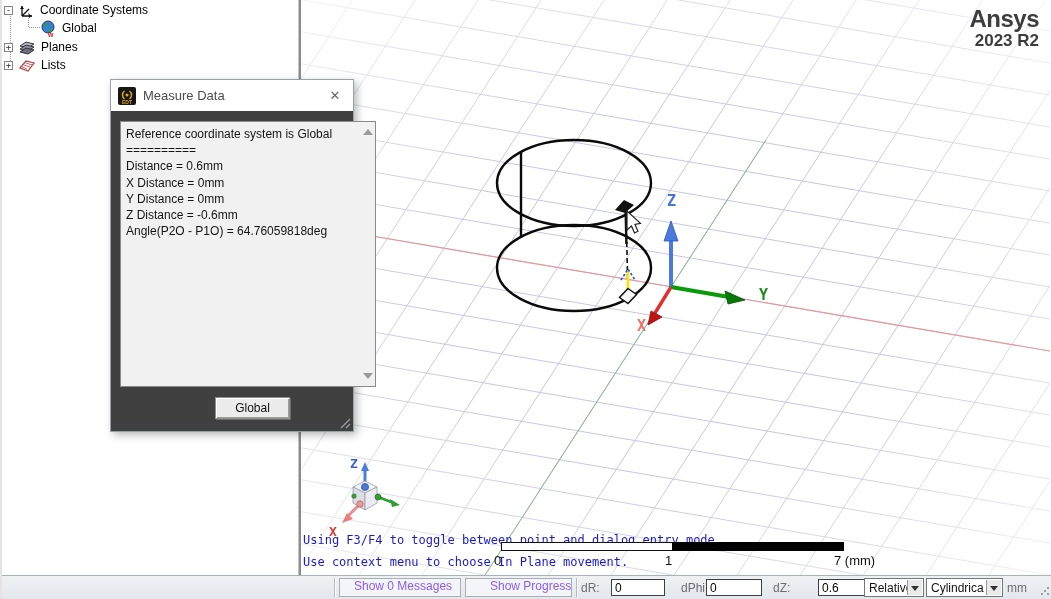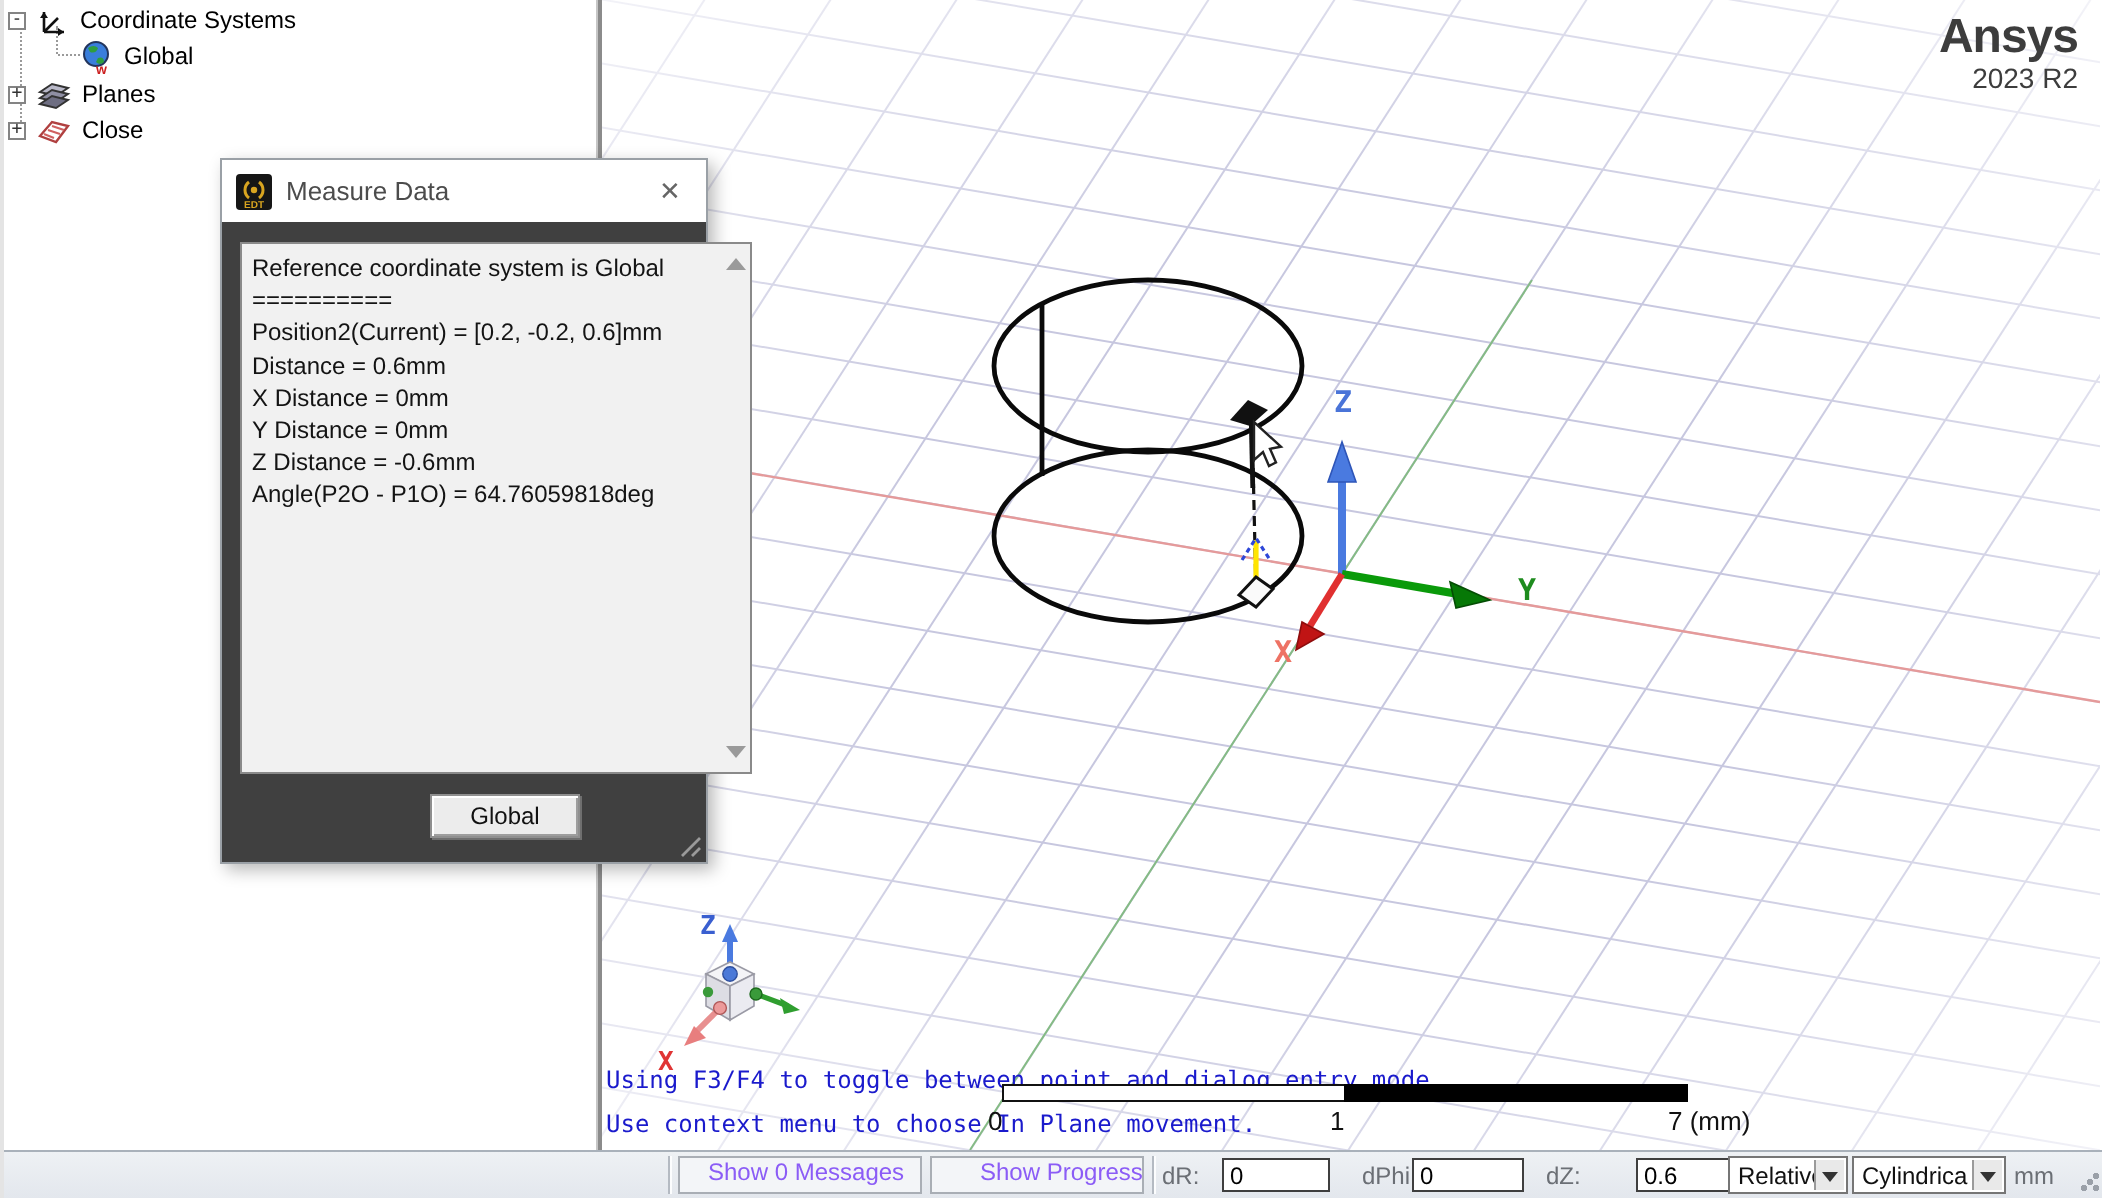--- a/index.html
+++ b/index.html
@@ -35,21 +35,21 @@
   .hint { position:absolute; left:2px; font-family:"DejaVu Sans Mono", monospace; font-size:12px; color:#1a1acc; white-space:pre; }
   .hint1 { top:510px; } .hint2 { top:533px; } .hint3 { top:555px; }
 
   .ruler { position:absolute; left:200px; top:542px; width:343px; height:9px; background:#fff; border:1px solid #111; }
   .ruler .black-seg { position:absolute; right:-1px; top:-1px; width:172px; height:9px; background:#000; }
   .rlabel { position:absolute; top:553px; font-size:13px; color:#111; }
   .rl0 { left:193px; } .rl1 { left:364px; } .rl2 { left:533px; }
 
   .brand { position:absolute; right:11px; top:7px; text-align:right; color:#3d3d3d; line-height:1; }
   .brand .bname { font-size:24px; font-weight:bold; letter-spacing:-0.5px; }
-  .brand .bver { font-size:14px; font-weight:normal; margin-top:1px; }
+  .brand .bver { font-size:17px; font-weight:bold; margin-top:1px; }
 
   
   .dialog { position:absolute; left:108px; top:79px; width:244px; height:353px; background:#404040; border:1px solid #9aa0a6; box-shadow:3px 3px 8px rgba(0,0,0,.28); z-index:10; }
   .dlg-title { position:relative; height:31px; background:#fff; display:flex; align-items:center; padding-left:7px; }
   .dlg-title-text { font-size:13px; color:#4c4c4c; margin-left:7px; }
   .dlg-close { position:absolute; right:8px; top:6px; width:20px; height:20px; text-align:center; line-height:20px; font-size:13px; color:#666; cursor:default; }
   .dlg-text { position:absolute; left:9px; top:41px; width:256px; height:266px; background:#f1f1f1; border:1px solid #8a8a8a; padding:4px 2px 0 5px; overflow:hidden; }
   .dlg-line { font-size:12px; color:#141414; line-height:16.2px; white-space:nowrap; }
   .dlg-scroll { position:absolute; right:0; top:0; width:16px; height:100%; background:#f1f1f1; }
   .scroll-arrow { position:absolute; left:4px; width:0; height:0; border-left:5px solid transparent; border-right:5px solid transparent; }
@@ -110,21 +110,21 @@
         </svg>
         <span class="tlabel">Planes</span>
       </div>
 
       <div class="trow" style="left:2px; top:57px;">
         <span class="expander">+</span>
         <svg class="ticon" width="18" height="15">
           <path d="M2 10 L8 3 L16 5 L10 13 Z" fill="#fff" stroke="#b04040" stroke-width="1.2"></path>
           <path d="M4 9 L9 11 M6 7 L12 9 M8 5 L14 7" stroke="#d06060" stroke-width="1"></path>
         </svg>
-        <span class="tlabel">Close</span>
+        <span class="tlabel">Lists</span>
       </div>
     </div>
 
     <div class="viewport">
       <svg class="layer" width="749" height="575">
         <g id="grid-a">
             <line x1="-30" y1="-165.29999999999998" x2="780" y2="-27.599999999999966"></line>
             <line x1="-30" y1="-133.29999999999998" x2="780" y2="4.400000000000034"></line>
             <line x1="-30" y1="-101.29999999999998" x2="780" y2="36.400000000000034"></line>
             <line x1="-30" y1="-69.29999999999998" x2="780" y2="68.40000000000003"></line>
@@ -259,21 +259,20 @@
         <circle cx="9" cy="8" r="1.6" fill="#d9a520"></circle>
         <text x="9" y="17" font-size="5" font-weight="bold" fill="#d9a520" text-anchor="middle" font-family="Liberation Sans, sans-serif">EDT</text>
       </svg>
       <span class="dlg-title-text">Measure Data</span>
       <span class="dlg-close">✕</span>
     </div>
 
     <div class="dlg-text">
       <div class="dlg-line">Reference coordinate system is Global</div>
       <div class="dlg-line">==========</div>
-      <div class="dlg-line">Position2(Current) = [0.2, -0.2, 0.6]mm</div>
       <div class="dlg-line">Distance = 0.6mm</div>
       <div class="dlg-line">X Distance = 0mm</div>
       <div class="dlg-line">Y Distance = 0mm</div>
       <div class="dlg-line">Z Distance = -0.6mm</div>
       <div class="dlg-line">Angle(P2O - P1O) = 64.76059818deg</div>
       <div class="dlg-scroll">
         <div class="scroll-arrow sa-up"></div>
         <div class="scroll-arrow sa-dn"></div>
       </div>
     </div>

